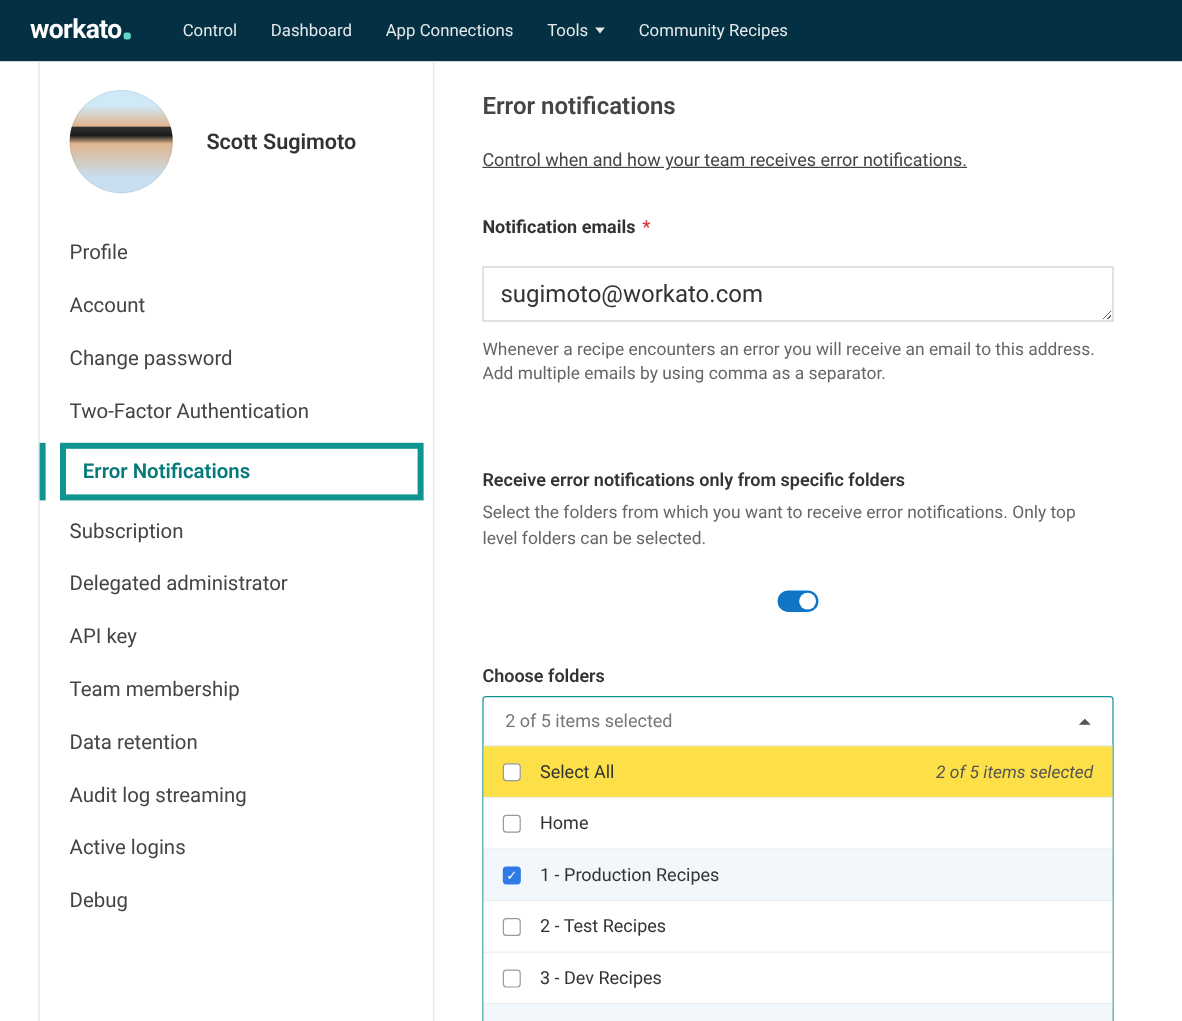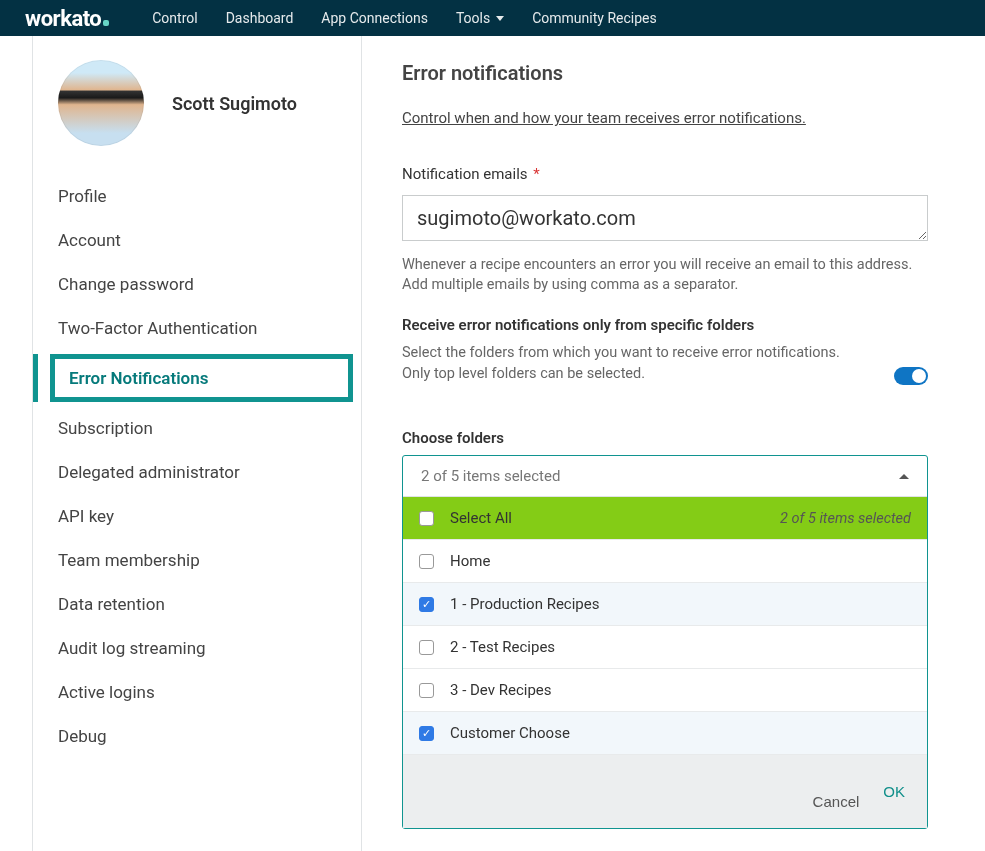--- a/index.html
+++ b/index.html
@@ -1,19 +1,19 @@
 <!DOCTYPE html>
 <html><head>
   <meta charset="utf-8">
   <style>
     * { margin: 0; padding: 0; box-sizing: border-box; }
     body { font-family: -apple-system, BlinkMacSystemFont, "Segoe UI", Roboto, Helvetica, Arial, sans-serif; font-size: 15px; color: #333; background: #fff; }
     
     
-    .navbar { background: #033143; height: 36px; display: flex; align-items: center; padding: 0 25px; gap: 25px; }
+    .navbar { background: #033143; height: 51px; display: flex; align-items: center; padding: 0 25px; gap: 25px; }
     .logo { display: flex; align-items: baseline; color: #fff; font-size: 22px; font-weight: bold; letter-spacing: -0.5px; }
     .logo-dot { width: 6px; height: 6px; background: #67d6c7; border-radius: 2px; margin-left: 2px; align-self: flex-end; margin-bottom: 5px; }
     .nav-links { display: flex; gap: 28px; align-items: center; margin-left: 18px; }
     .nav-link { color: #e6eaec; font-size: 14px; text-decoration: none; display: flex; align-items: center; gap: 4px; cursor: pointer; }
     .chevron-down-small { display:inline-block; width:0; height:0; border-left:4px solid transparent; border-right:4px solid transparent; border-top:5px solid #e6eaec; margin-left:2px; }
 
     
     .page { display: flex; padding: 0; }
     .sidebar { width: 330px; border: 1px solid #e0e3e5; margin-left: 32px; border-top:none; padding-top: 0; }
     .profile { display: flex; align-items: center; gap: 28px; padding: 24px 25px 18px 25px; }
@@ -22,39 +22,39 @@
     .profile-name { font-size: 18px; font-weight: 600; color: #333; }
     .side-menu { list-style: none; padding: 10px 0 30px 0; }
     .side-item { padding: 12px 25px; font-size: 17px; color: #444; cursor: pointer; }
     .side-item-wrap.active { border-left: 5px solid #109490; }
     .side-item-wrap.active .side-item{ border: 5px solid #109490; color: #067a7b; font-weight:600; padding: 9px 14px; margin: 4px 8px 4px 12px; background:#fff;}
 
     
     .content { flex: 1; padding: 25px 54px 30px 40px; max-width: 620px; margin-left:0;}
     .section-title { font-size: 20px; font-weight: 600; color: #444; margin-bottom: 24px; }
     .section-desc { font-size: 15px; color: #444; margin-bottom: 38px; text-decoration: underline; }
-    .field-label { font-size: 15px; font-weight: 400; color: #333; margin-bottom: 12px; }
+    .field-label { font-size: 15px; font-weight: 700; color: #333; margin-bottom: 24px; }
     .required { color: #d93636; margin-left:2px;}
     .text-input { width: 100%; border: 1px solid #c9cccd; border-radius: 0; padding: 10px 14px; font-size: 20px; font-family: inherit; resize: both; min-height: 44px; color:#333; }
     .help-text { font-size: 14.5px; color: #666; margin-top: 10px; line-height: 1.4; }
 
-    .toggle-row { display: flex; align-items: flex-end; justify-content: space-between; margin-top: 20px; gap: 30px; }
+    .toggle-row { display: flex; align-items: center; justify-content: space-between; margin-top: 68px; gap: 30px; flex-direction: column; }
     .toggle-title { font-size: 15px; font-weight: 600; color: #333; margin-bottom: 8px;}
     .toggle-desc { font-size: 14.5px; color: #666; line-height:1.5;}
     .toggle { width: 34px; height: 18px; background: #0f75c4; border-radius: 20px; position: relative; flex-shrink:0; cursor:pointer; margin-top:2px;}
     .toggle::after { content:""; position:absolute; right:2px; top:2px; width:14px; height:14px; background:#fff; border-radius:50%; }
 
     .choose-label { font-size: 15px; font-weight:600; color:#333; margin-top: 44px; margin-bottom: 8px;}
     .dropdown { border: 1px solid #109490; border-radius: 3px; background:#fff; width: 100%; }
     .dropdown-header { display:flex; align-items:center; justify-content:space-between; padding: 11px 18px; color:#777; font-size:15px; cursor:pointer; }
     .caret-up { width:0; height:0; border-left:5px solid transparent; border-right:5px solid transparent; border-bottom:5px solid #555; }
 
     .dropdown-list { border-top: 1px solid #e0e3e5; }
     .dd-row { display:flex; align-items:center; padding: 12px 16px; border-bottom: 1px solid #e8eaeb; cursor:pointer; font-size:15px; color:#333; gap: 16px; background:#fff;}
-    .dd-row.selectall { background:#84cc16; justify-content: flex-start; }
+    .dd-row.selectall { background:#fde047; justify-content: flex-start; }
     .dd-row.selectall .dd-status{ margin-left:auto; font-style:italic; color:#555; font-size:14.5px;}
     .dd-row.highlight { background:#f2f7fb; }
     .checkbox { width:15px; height:15px; border:1px solid #999; border-radius:3px; flex-shrink:0; display:flex; align-items:center; justify-content:center; background:#fff;}
     .checkbox.checked { background:#2f7ae5; border-color:#2f7ae5; }
     .checkmark { color:#fff; font-size:11px; line-height:1; }
     .dd-footer { background:#eceeef; display:flex; justify-content:flex-end; gap: 24px; padding: 18px 22px; }
     .btn-cancel { background:none; border:none; color:#555; font-size:15px; cursor:pointer;margin-top:20px;}
     .btn-ok { background:none; border:none; color:#108f8a; font-weight:400; font-size:15px; cursor:pointer;}
   </style>
 </head>

